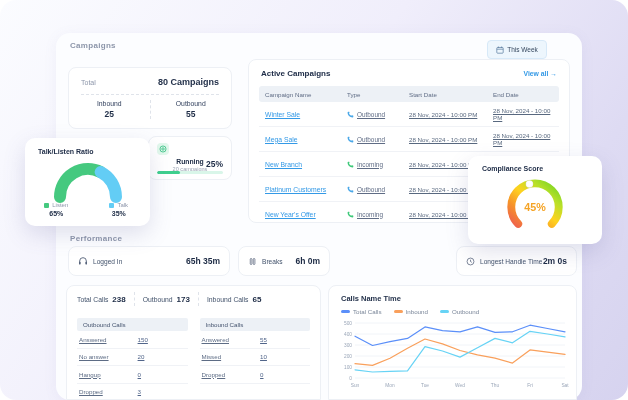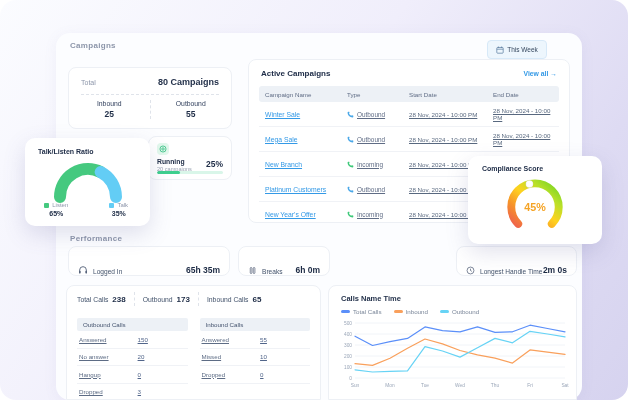--- a/index.html
+++ b/index.html
@@ -57,21 +57,21 @@
   .camp-name{font-size:6.8px;color:#3399e6;text-decoration:underline;cursor:pointer;}
   .camp-type{display:flex;align-items:center;gap:3px;font-size:6.4px;color:#5f6c85;}
   .camp-type span{text-decoration:underline;cursor:pointer;}
   .camp-date{font-size:6.2px;color:#58687f;text-decoration:underline;cursor:pointer;}
   .camp-row.outbound .phone-icon{color:#49a7e8;}
   .camp-row.incoming .phone-icon{color:#3cc878;}
   
   .cp-title{font-size:7px;font-weight:bold;color:#22304a;padding:9px 0 0 14px;}
   .cp-gauge{display:block;margin:2px auto 0 auto;}
   
-  .perf-card{display:flex;align-items:flex-end;padding:0 9px;}
+  .perf-card{display:flex;align-items:center;padding:0 9px;}
   .perf-label{font-size:6.6px;color:#42526b;margin-left:5px;}
   .perf-value{margin-left:auto;font-size:8.5px;font-weight:bold;color:#1c2a44;}
   
   .ct-row{display:flex;align-items:center;height:26px;padding:0 10px;}
   .ct-cell{display:flex;align-items:center;gap:4px;padding:0 8px;height:14px;}
   .ct-cell:first-child{padding-left:0;}
   .ct-cell+.ct-cell{border-left:1px dashed #dfe3ea;}
   .ct-label{font-size:6.8px;color:#42526b;}
   .ct-value{font-size:8px;font-weight:bold;color:#1d2b45;text-align:center;}
   .lists{position:absolute;left:10px;right:10px;top:32px;display:flex;gap:12px;}
@@ -118,21 +118,21 @@
         <div class="lbl">Inbound</div>
         <div class="val">25</div>
       </div>
       <div class="tot-col">
         <div class="lbl">Outbound</div>
         <div class="val">55</div>
       </div>
     </div>
   </div>
 
-  <div class="card status-card" style="left:148px;top:136px;width:84px;height:44px;">
+  <div class="card status-card" style="left:148px;top:136px;width:84px;height:44px;text-align:center;">
     <div class="status-icon" style="background:#e2f8ec;">
       <svg width="8" height="8" viewBox="0 0 10 10">
         <circle cx="5" cy="5" r="3.8" fill="none" stroke="#2fbf7f" stroke-width="1"></circle>
         <circle cx="5" cy="5" r="1.5" fill="none" stroke="#2fbf7f" stroke-width="1"></circle>
       </svg>
     </div>
     <div class="status-title">Running</div>
     <div class="status-sub">20 campaigns</div>
     <div class="status-val">25%</div>
     <div class="bar-track" style="background: rgb(217, 246, 233);">

